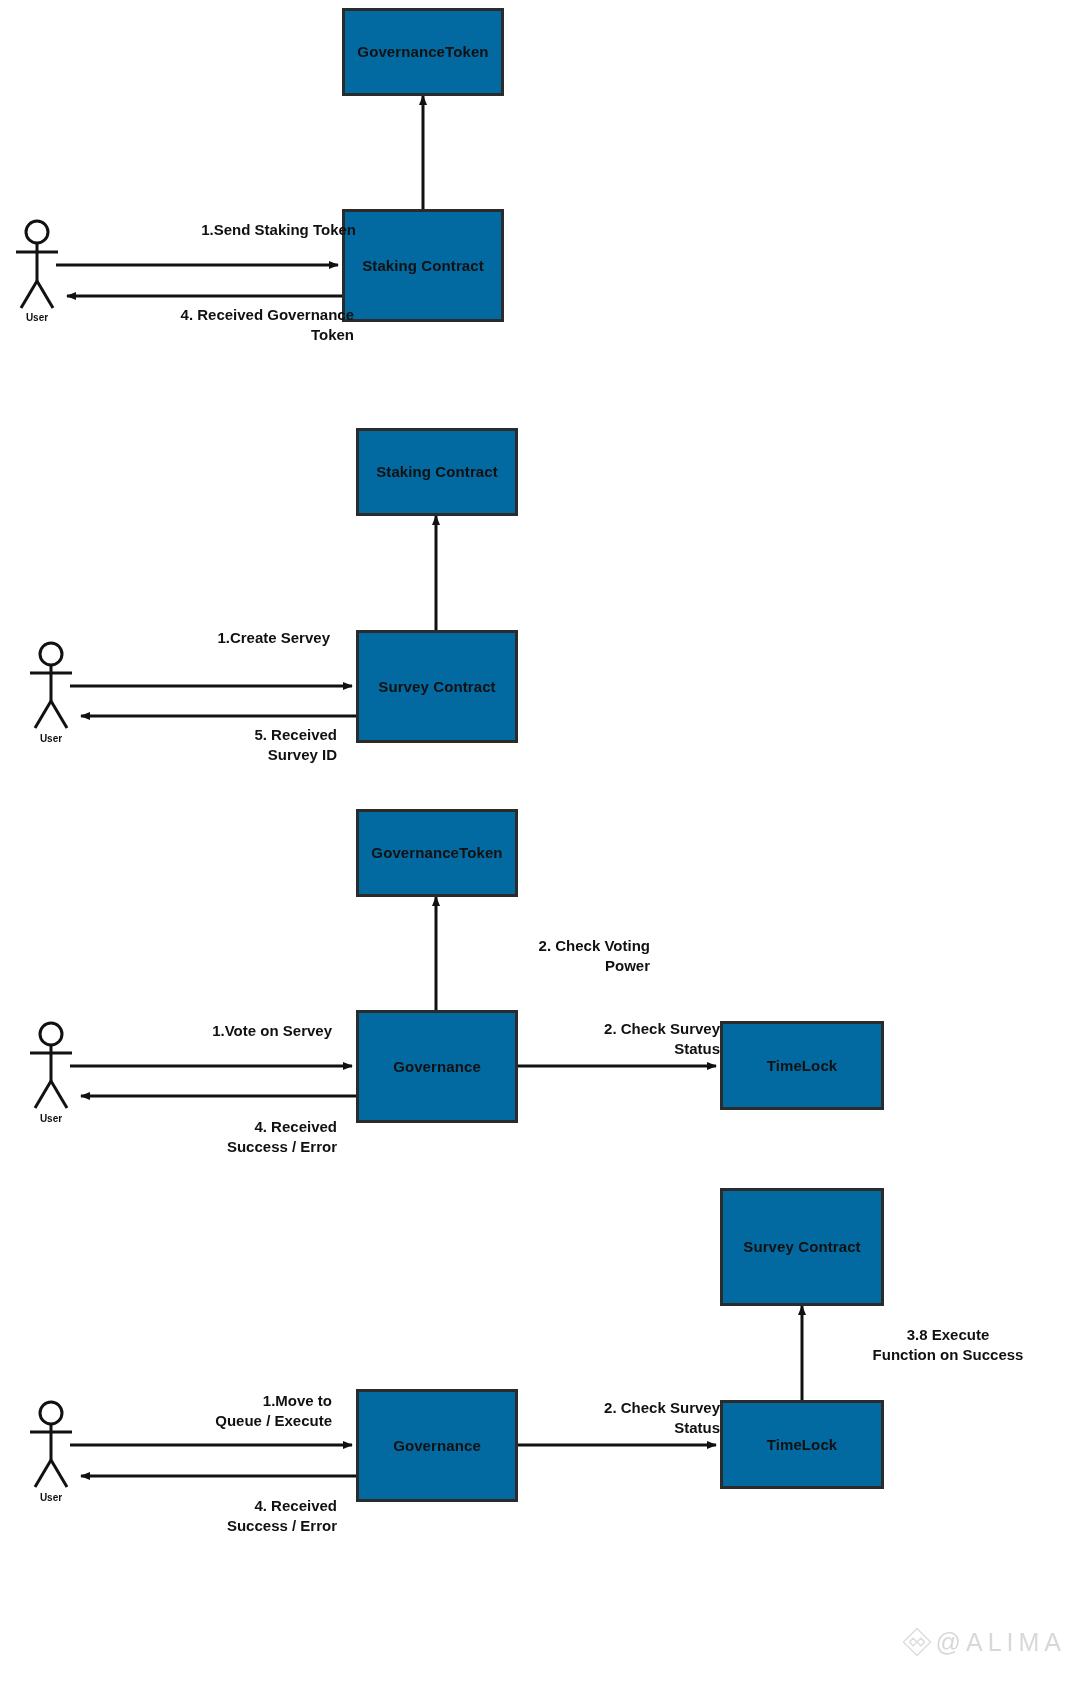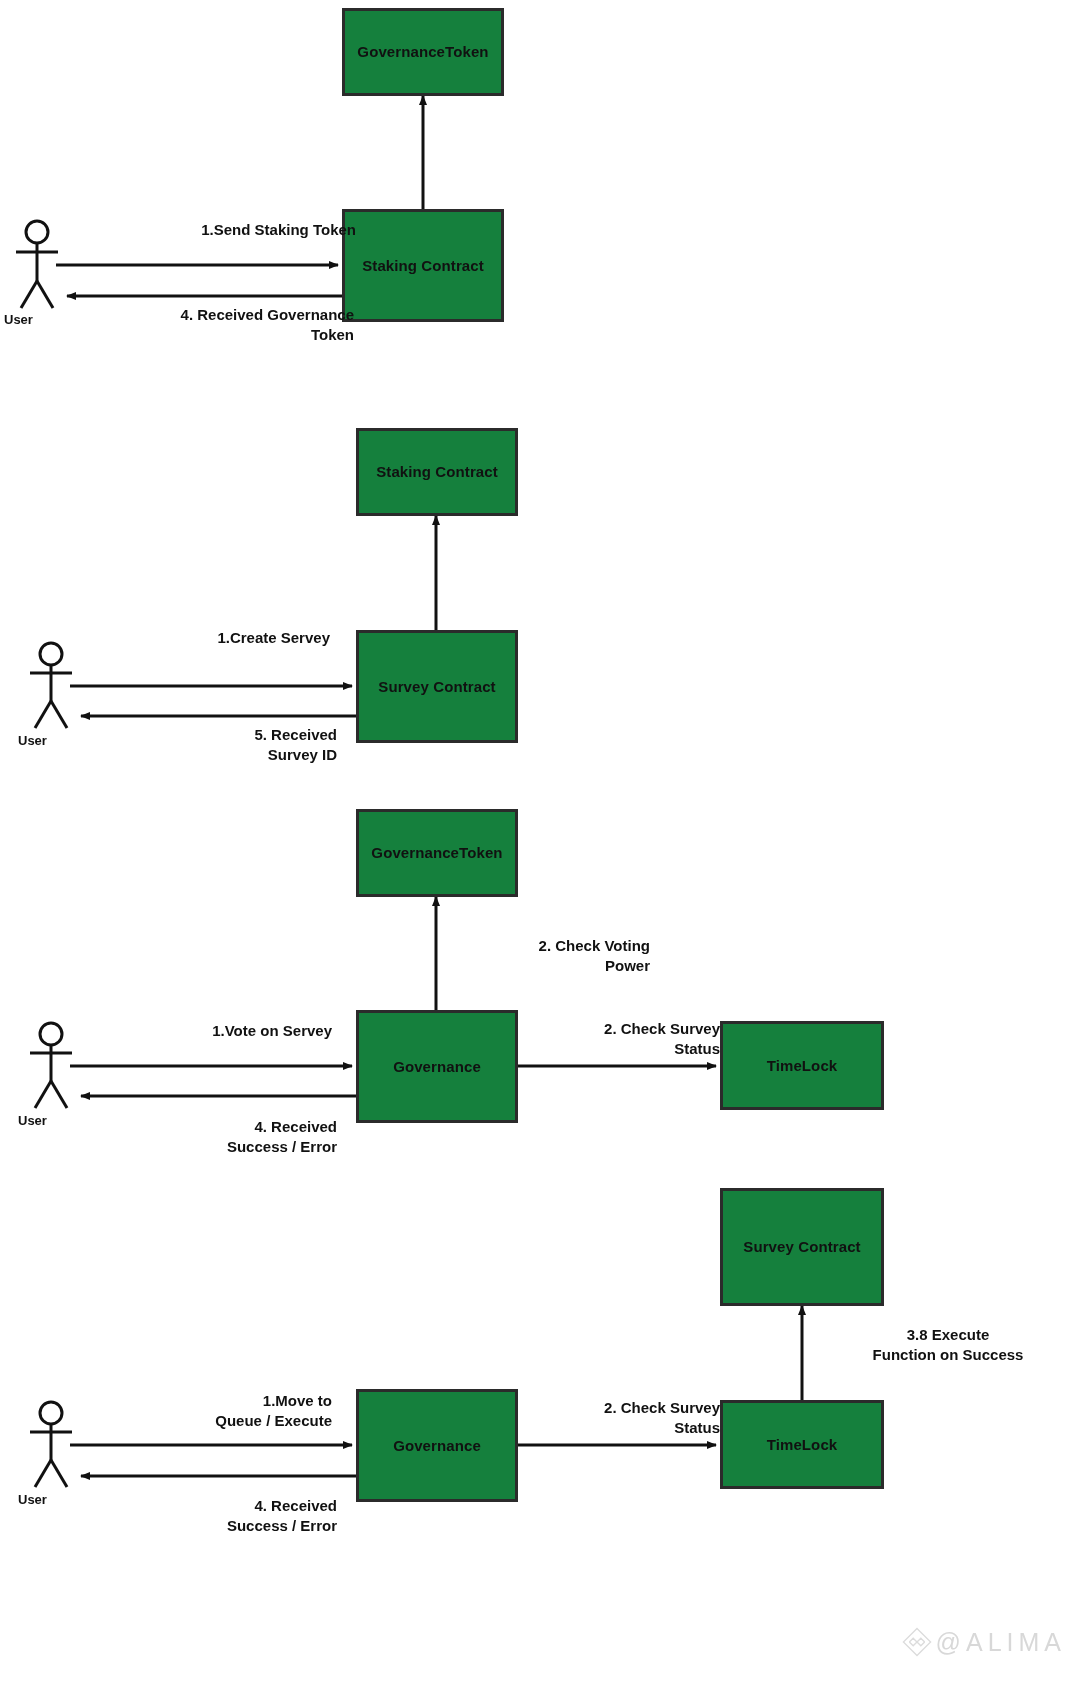--- a/index.html
+++ b/index.html
@@ -15,37 +15,38 @@
   #canvas {
     position: relative;
     width: 1080px;
     height: 1685px;
     background: #ffffff;
     overflow: hidden;
   }
   .node-box {
     position: absolute;
     border: 3px solid #2b2b2b;
-    background: #15803d;
+    background: #0369a1;
     box-sizing: border-box;
     display: flex;
     align-items: center;
     justify-content: center;
     text-align: center;
   }
   .node-label {
     font-size: 15px;
     font-weight: bold;
     letter-spacing: 0.1px;
     line-height: 1.2;
     color: #111111;
   }
   .actor-label {
     position: absolute;
-    font-size: 13px;
+    text-align: center;
+    font-size: 10px;
     font-weight: bold;
     color: #111111;
     white-space: nowrap;
   }
   .edge-label {
     position: absolute;
     font-size: 15px;
     font-weight: bold;
     color: #111111;
     text-align: right;

